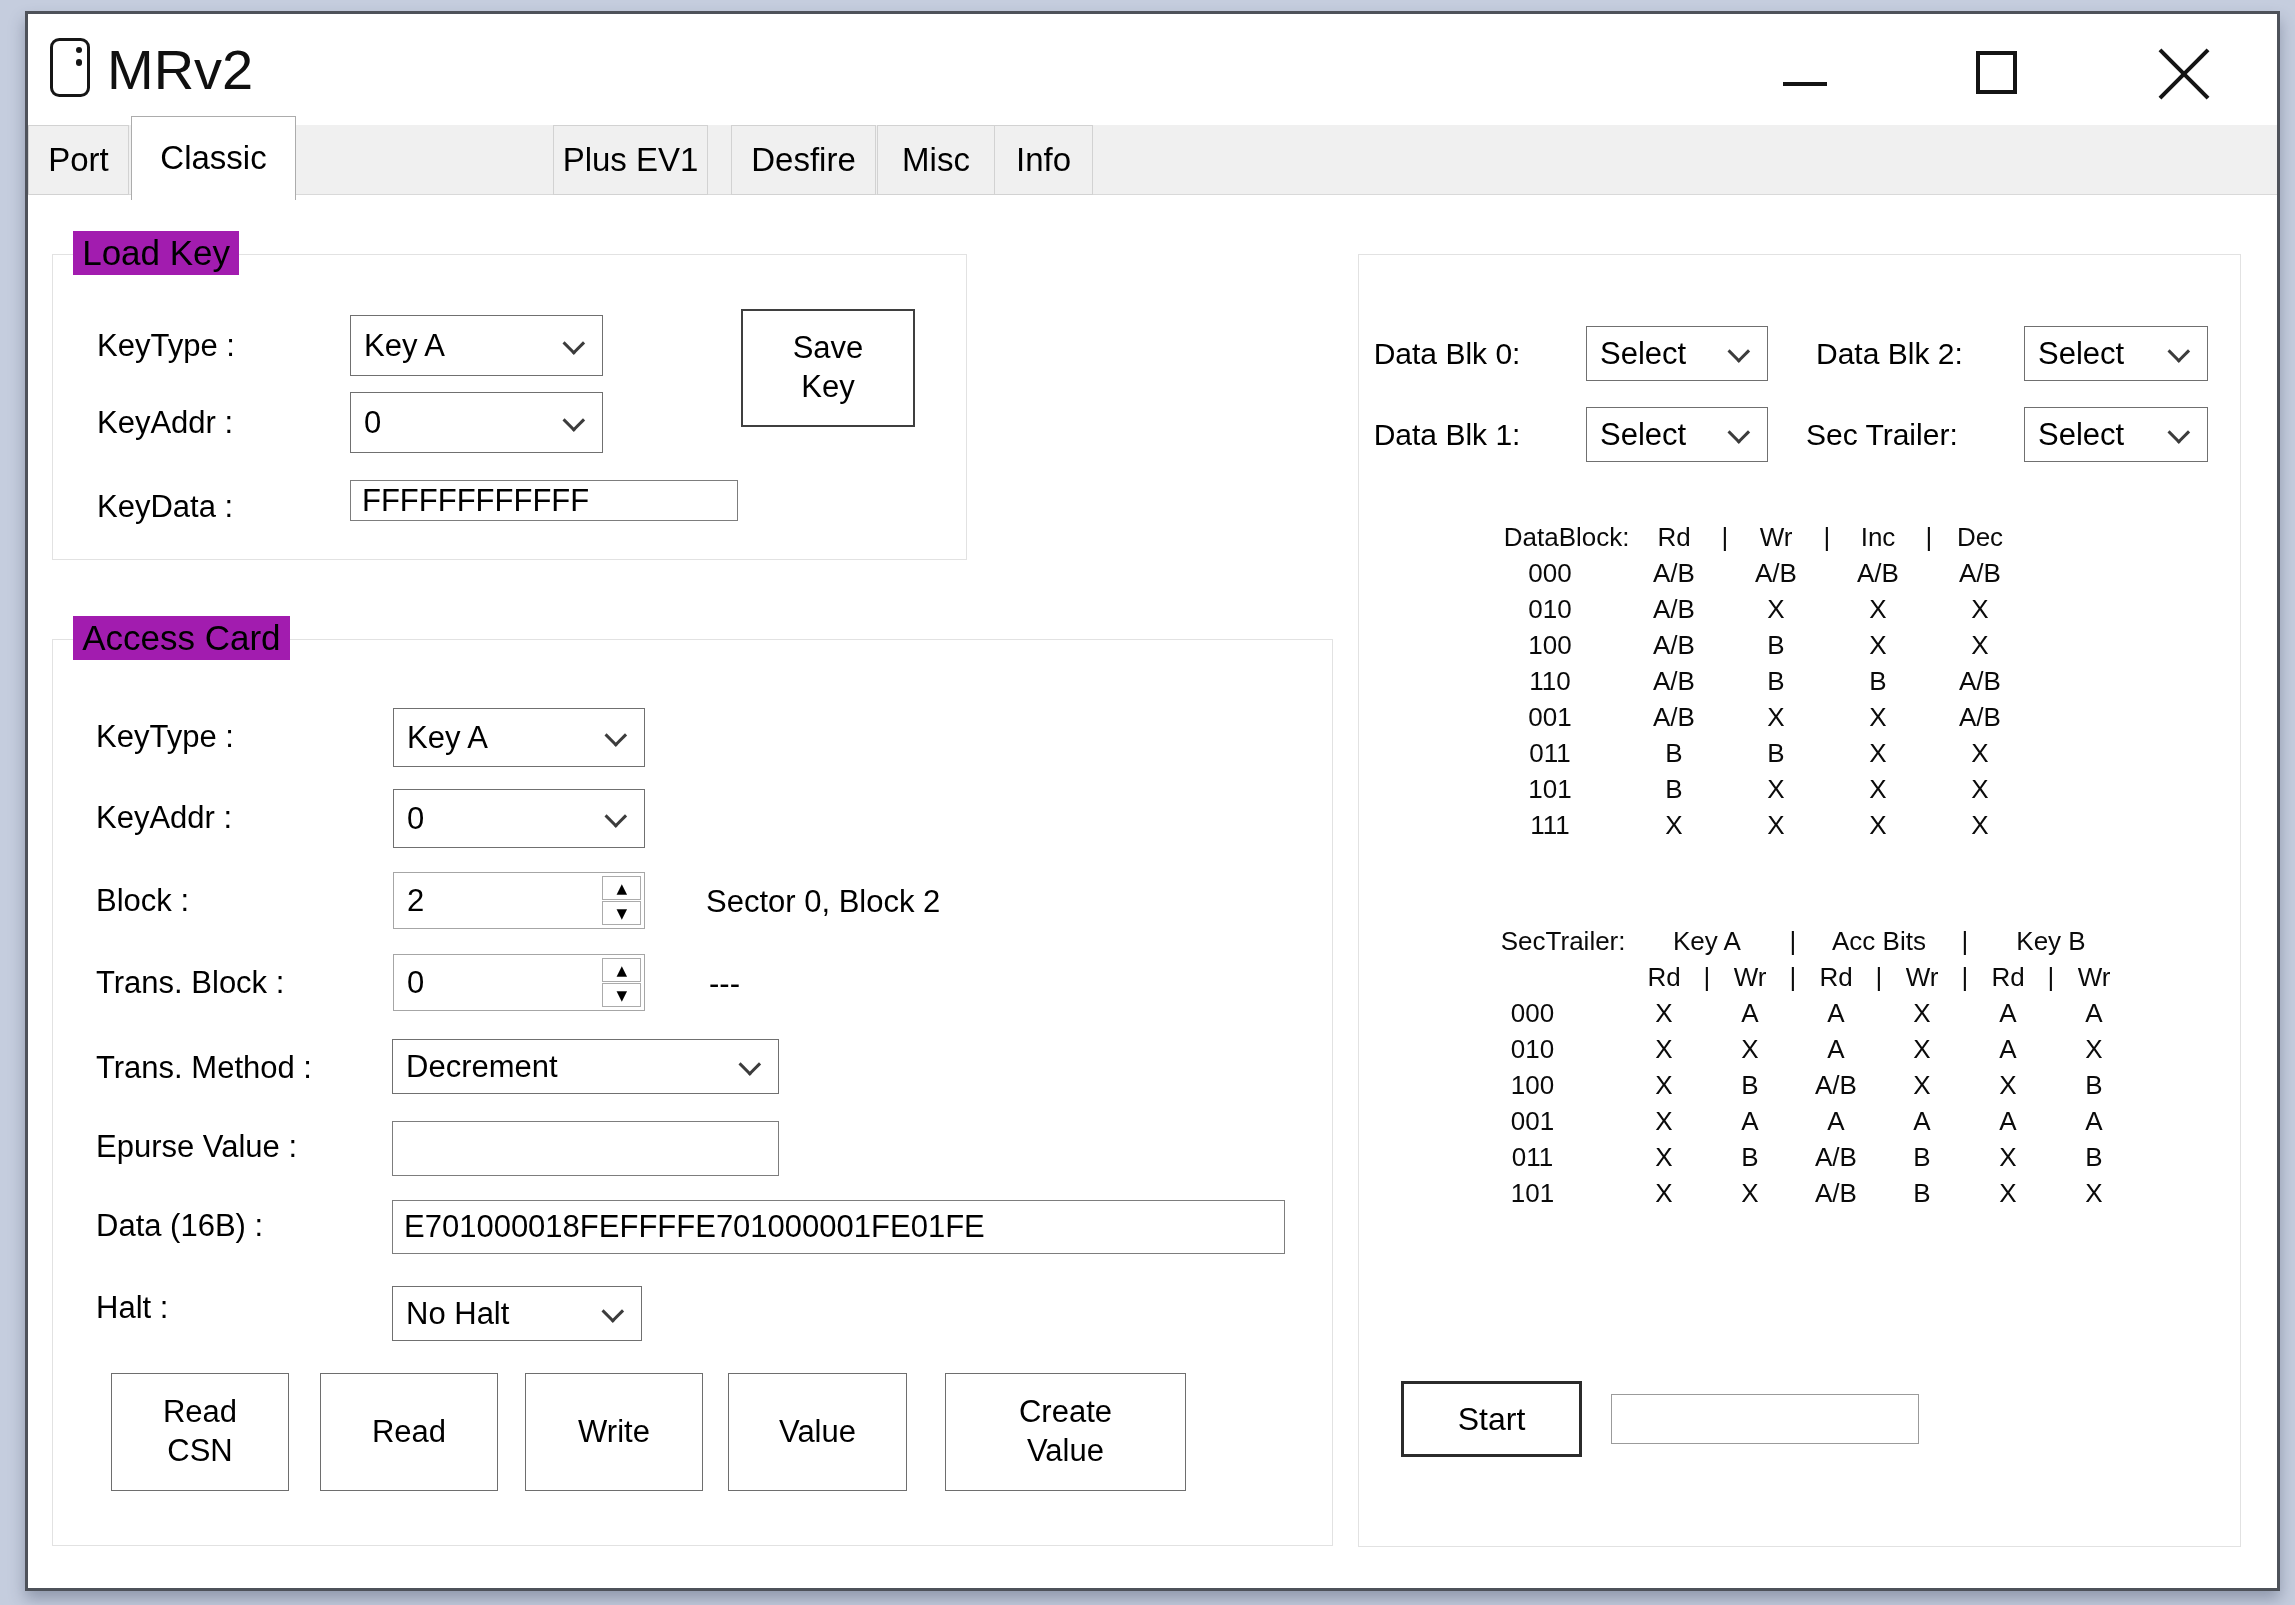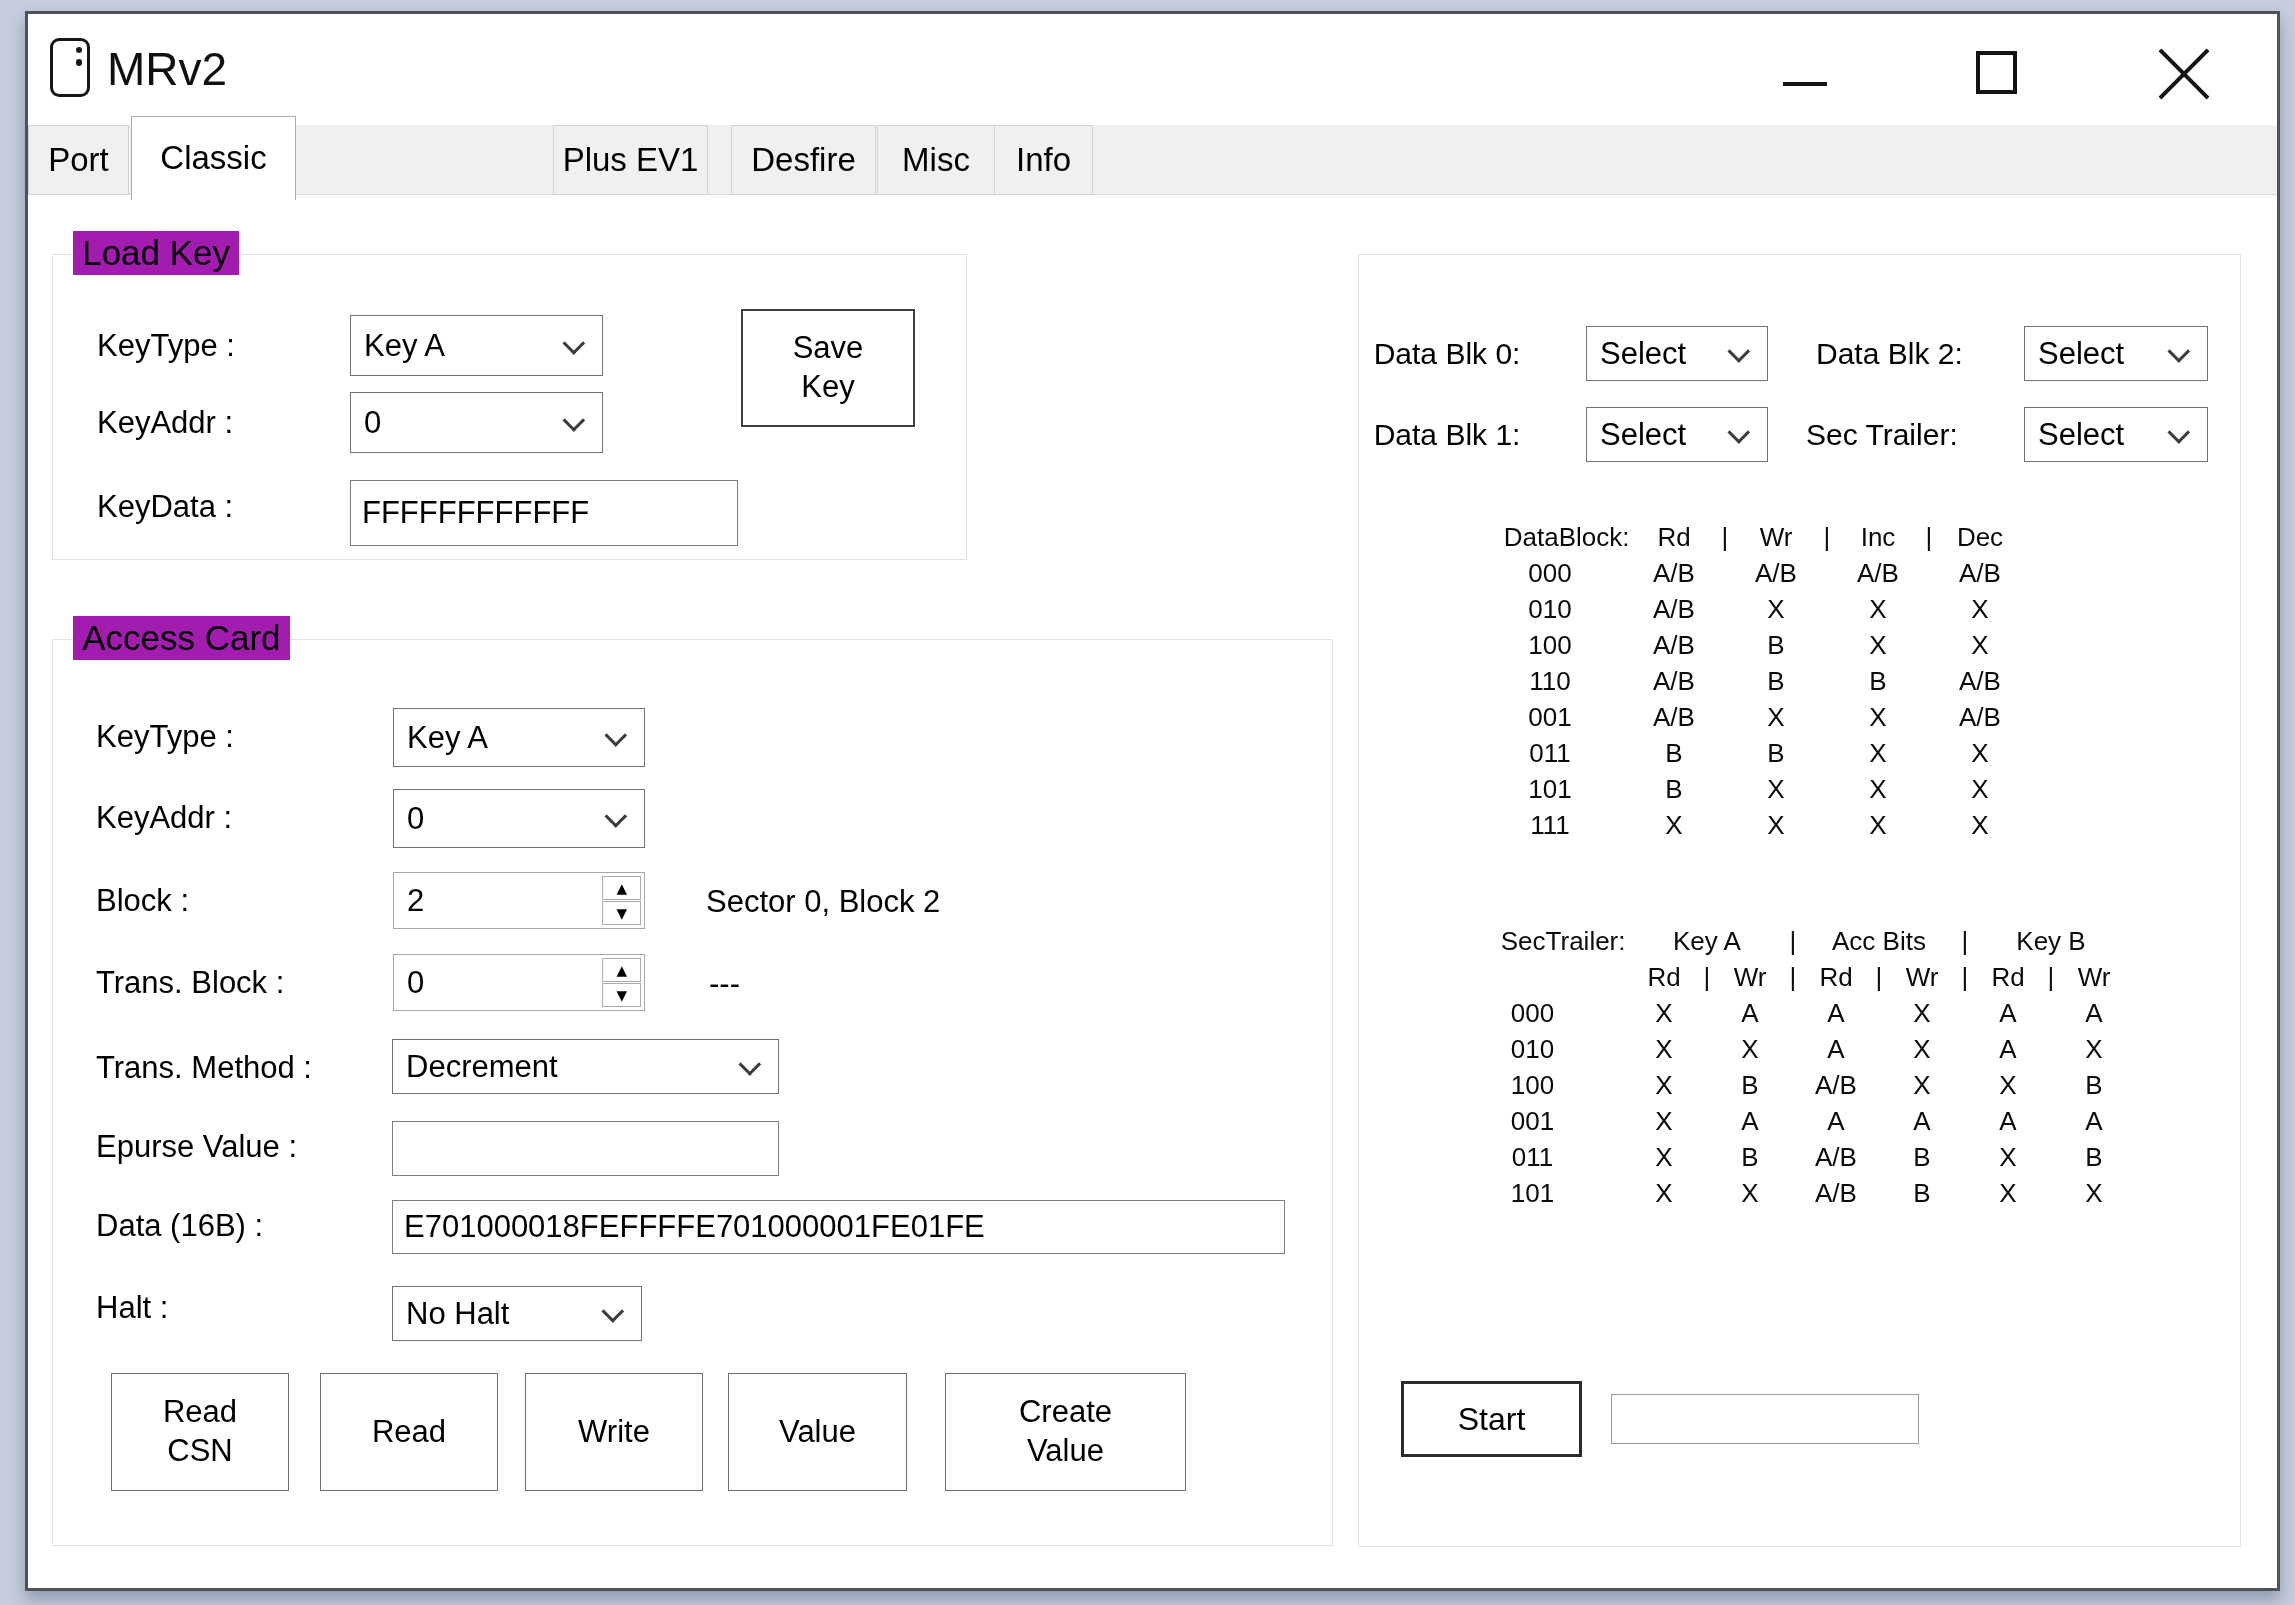--- a/index.html
+++ b/index.html
@@ -11,21 +11,21 @@
     border:3.7px solid #4e525a; background:#fff;
     box-shadow:0 9.2px 14.7px rgba(55,65,90,0.38); }
 
   
   .titlebar { position:absolute; left:0; top:0; width:100%; height:111px; background:#fff; }
   .app-icon { position:absolute; left:22px; top:24px; width:40px; height:59px;
     border:3.7px solid #161616; border-radius:9.2px; background:#fff; }
   .app-icon .dot { position:absolute; right:4.6px; width:6.4px; height:6.4px; background:#161616; border-radius:50%; }
   .app-icon .d1 { top:5.5px; } .app-icon .d2 { top:18.4px; }
   .wtitle { position:absolute; left:79px; top:0; height:111px; line-height:111px;
-    font-size:46px; color:#101010; white-space:nowrap; }
+    font-size:56px; color:#101010; white-space:nowrap; }
   .caption-btn { position:absolute; top:0; width:110px; height:111px; cursor:default; }
   .cap-min { left:1722px; } .cap-max { left:1913px; } .cap-close { left:2098px; }
   .min-glyph { position:absolute; left:33px; top:68px; width:44px; border-top:4.6px solid #141414; }
   .max-glyph { position:absolute; left:35px; top:37px; width:41px; height:43px; border:4.6px solid #141414; }
   .x-bar { position:absolute; left:24px; top:58px; width:68px; border-top:4.6px solid #141414; }
   .x1 { transform:rotate(45deg); } .x2 { transform:rotate(-45deg); }
 
   
   .tabstrip { position:absolute; left:0; top:111px; width:100%; height:70px;
     background:#f0f0f0; border-bottom:0.9px solid #d9d9d9; }
@@ -152,21 +152,21 @@
         <i class="chev"></i>
       </div>
 
       <span class="lbl" style="left:44px;top:148px">KeyAddr :</span>
       <div class="combo" style="left:297px;top:137px;width:253px;height:61px">
         <span class="combo-val">0</span>
         <i class="chev"></i>
       </div>
 
       <span class="lbl" style="left:44px;top:232px">KeyData :</span>
-      <input class="textbox" style="left: 297px; top: 225px; width: 388px; height: 66px;" value="FFFFFFFFFFFF">
+      <input class="textbox" style="left: 297px; top: 225px; width: 388px; height: 41px;" value="FFFFFFFFFFFF">
 
       <button class="btn btn-strong" style="left:688px;top:54px;width:174px;height:118px">Save
 Key</button>
     </div>
 
     <div class="group g-accesscard">
       <span class="gtitle">Access Card</span>
 
       <span class="lbl" style="left:43px;top:77px">KeyType :</span>
       <div class="combo" style="left:340px;top:68px;width:252px;height:59px">

